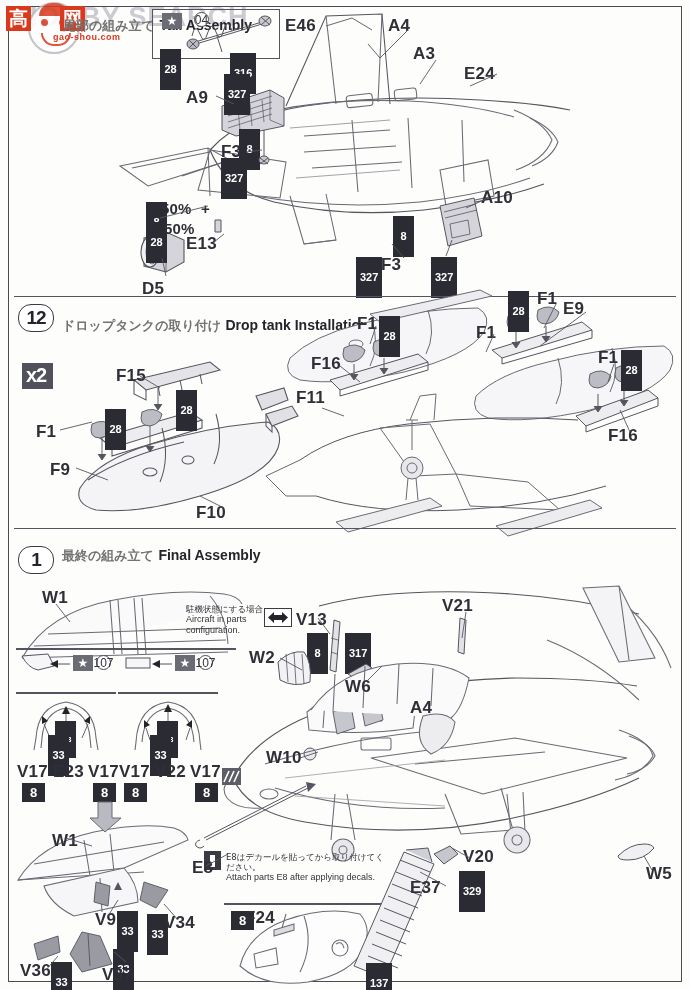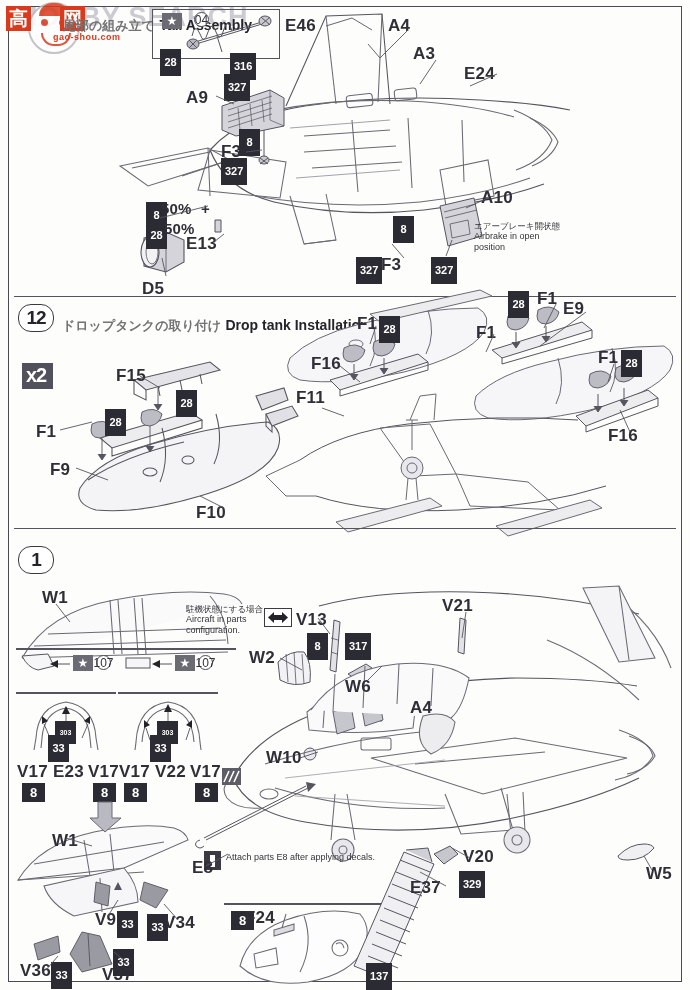--- a/index.html
+++ b/index.html
@@ -12,21 +12,21 @@
   .frame{position:absolute;left:8px;top:6px;width:674px;height:976px;border:1.6px solid #4a4a55;box-sizing:border-box;}
 
   
   .abs{position:absolute;}
   .lbl{position:absolute;font-weight:bold;font-size:17px;color:#2f2f38;letter-spacing:.2px;white-space:nowrap;}
   .lbl.sm{font-size:15px;}
 
   
   .chip{position:absolute;display:inline-flex;align-items:center;justify-content:center;
         background:#2b2b33;color:#fff;font-size:11px;font-weight:bold;
-        padding:7px 3px;border:1px solid #2b2b33;line-height:1;min-width:13px;
+        padding:14px 3px;border:1px solid #2b2b33;line-height:1;min-width:13px;
         font-family:"Liberation Sans",sans-serif;}
   .chip.big{font-size:13px;padding:2px 4px;}
 
   
   .step{position:absolute;width:34px;height:26px;border:1.7px solid #3a3a42;border-radius:13px/13px;
         display:flex;align-items:center;justify-content:center;background:#fff;}
   .step b{font-size:19px;color:#24242c;letter-spacing:-1px;}
   .step-title{position:absolute;line-height:1.12;}
   .step-title .ja{font-size:13px;font-weight:bold;color:#737373;font-family:Liberation Mono, monospace;}
   .step-title .en{font-size:14px;font-weight:bold;color:#24242c;}
@@ -189,25 +189,20 @@
       <g fill="none" stroke="#55555f" stroke-width=".8">
         <path d="M10 16 L42 8 M11 22 L43 14"></path>
         <path d="M16 28 L34 24 L36 38 L18 42 Z"></path>
       </g>
     </svg>
   </div>
   <div class="chip" style="left:431px;top:257px">327</div>
   <div class="chip" style="left:356px;top:257px">327</div>
   <div class="chip" style="left:393px;top:216px">8</div>
 
-  <div class="note" style="left:474px;top:221px;width:90px">
-    <span class="ja">エアーブレーキ開状態</span>
-    <span class="en">Airbrake in open</span>
-    <span class="en">position</span>
-  </div>
 
   <div class="art" style="left:136px;top:228px">
     <svg width="58" height="52" viewBox="0 0 58 52">
       <g fill="#d4d4da" stroke="#55555f" stroke-width="1.1">
         <path d="M8 10 L30 4 L48 12 L48 34 L30 44 L8 38 Z"></path>
         <ellipse cx="14" cy="24" rx="9" ry="15" fill="#f2f2f4"></ellipse>
       </g>
       <g fill="none" stroke="#55555f" stroke-width=".8">
         <ellipse cx="16" cy="24" rx="6" ry="12"></ellipse>
         <path d="M30 4 L30 44"></path>
@@ -420,20 +415,24 @@
         <path d="M630 142 L620 120"></path>
       </g>
     </svg>
   </div>
 
   <div class="hr" style="left:14px;top:528px;width:662px"></div>
 
   <div class="step" style="left:18px;top:546px">
       <b>1</b>
     </div>
+  <div class="step-title" style="left:62px;top:546px">
+    <span class="ja">最終の組み立て</span>
+    <span class="en">Final Assembly</span>
+  </div>
 
   <div class="art" style="left:14px;top:586px">
     <svg width="240" height="80" viewBox="0 0 240 80">
       <g fill="none" stroke="#6a6a74" stroke-width="1.05">
         <path d="M8 72 q26 -46 92 -58 q62 -12 110 -6 q14 2 18 10" fill="#fafafb"></path>
         <path d="M8 72 L214 66"></path>
         <path d="M20 60 L212 54"></path>
         <path d="M96 14 L100 68 M120 12 L124 68"></path>
         <path d="M104 14 L108 68 M128 12 L132 68"></path>
         <path d="M196 10 q16 18 18 48"></path>
@@ -571,20 +570,21 @@
         <g stroke="#fff" stroke-width="1.6" fill="none">
           <path d="M2 14 L7 3 M7 14 L12 3 M12 14 L17 3"></path>
         </g>
       </svg>
   </div>
 
   <div class="decalbox" style="left:204px;top:851px">
       <i></i>
     </div>
   <div class="note" style="left:226px;top:852px;width:160px">
+    <span class="ja">E8はデカールを貼ってから取り付けてください。</span>
     <span class="en">Attach parts E8 after applying decals.</span>
   </div>
 
   <div class="art" style="left:14px;top:820px">
     <svg width="200" height="120" viewBox="0 0 200 120">
       <g fill="none" stroke="#6a6a74" stroke-width="1.05">
         <path d="M4 60 q22 -36 76 -48 q48 -10 80 -4 q12 4 14 12 L110 48 Z" fill="#fafafb"></path>
         <path d="M4 60 L130 52 M20 44 L150 22"></path>
         <path d="M70 20 L76 56 M96 14 L100 52"></path>
         <path d="M110 48 q14 16 14 34 L60 96 q-24 -12 -30 -30 Z" fill="#f6f6f8"></path>

